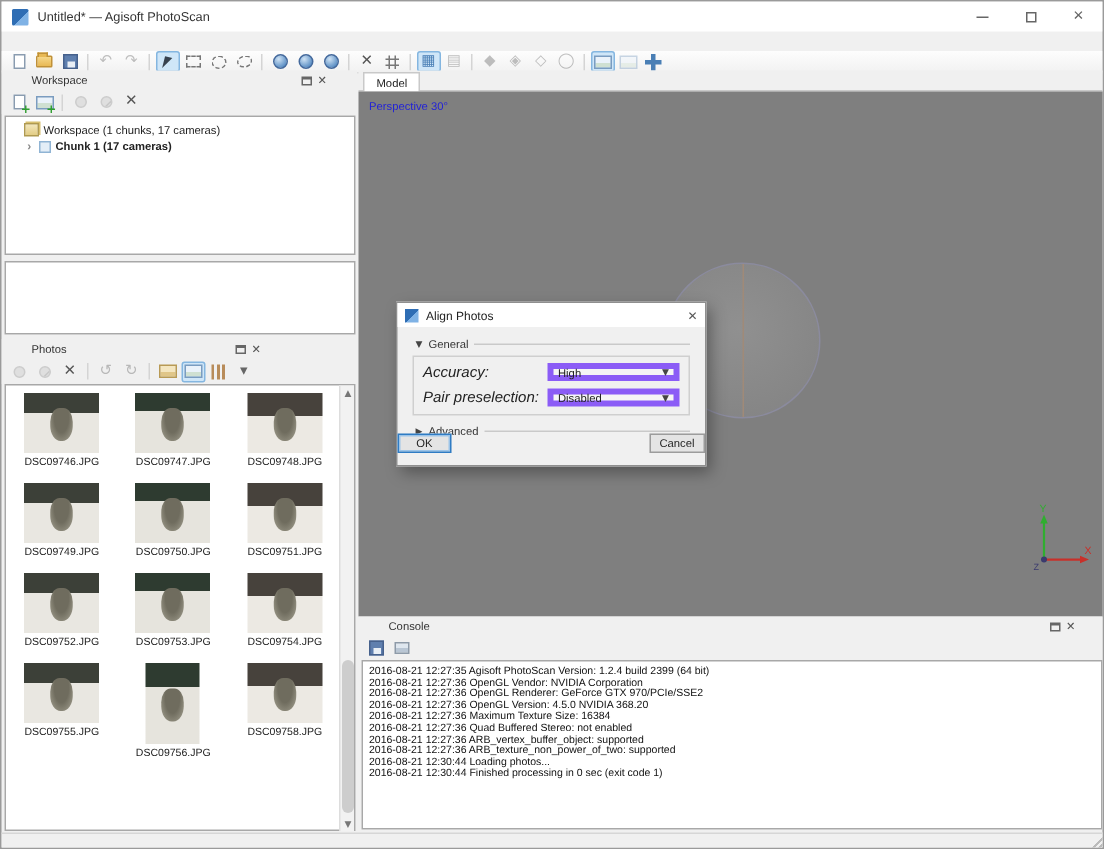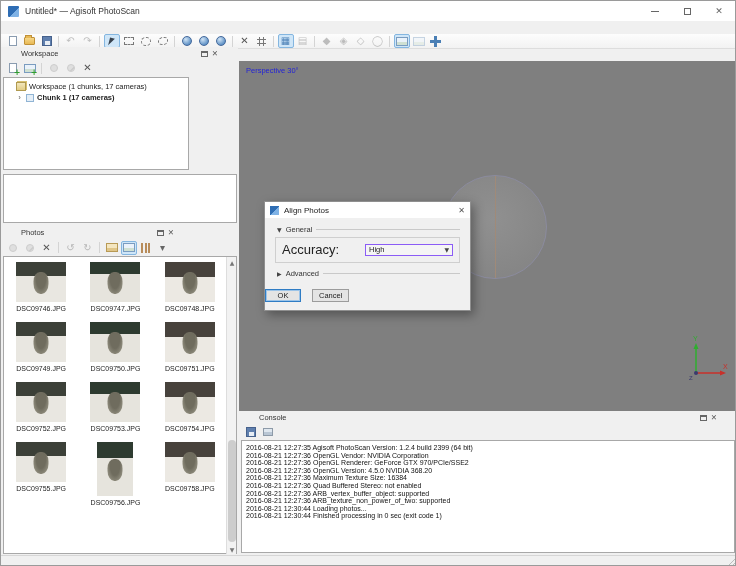--- a/index.html
+++ b/index.html
@@ -99,24 +99,24 @@
   .dialog{position:absolute;left:263px;top:200px;width:207px;height:110px;background:#f0f0f0;border:1px solid #8f8f8f;box-shadow:3px 4px 10px rgba(0,0,0,.35);}
   .dlg-titlebar{height:16px;background:#fff;display:flex;align-items:center;padding:0 5px;}
   .dlg-title{font-size:8px;margin-left:5px;color:#222;}
   .dlg-close{margin-left:auto;color:#555;font-size:8px;font-family:"DejaVu Sans",sans-serif;}
   .dlg-logo{width:9px;height:9px;background:linear-gradient(135deg,#2e6db4 55%,#7fb2e5 55%);}
   .sec-head{display:flex;align-items:center;gap:4px;margin:7px 10px 0 12px;font-size:7.5px;color:#333;}
   .sec-head .line{flex:1;height:1px;background:#c9c9c9;}
   .sec-head .tri{font-size:6px;color:#444;font-family:"DejaVu Sans",sans-serif;}
   .frame{margin:3px 10px 0 10px;border:1px solid #cfcfcf;padding:4px 6px 5px 6px;display:flex;flex-direction:column;gap:5px;}
   .frow{display:flex;align-items:center;}
-  .flabel{font-size:13px;color:#222;}
-  .combo{margin-left:auto;width:88px;height:12px;background:#f5f5f5;border:1px solid #8b5cf6;display:flex;align-items:center;padding:0 3px;font-size:7.5px;}
+  .flabel{font-size:10px;color:#222;font-style:italic;}
+  .combo{margin-left:auto;width:88px;height:12px;background:#f5f5f5;border:4px solid #8b5cf6;display:flex;align-items:center;padding:0 3px;font-size:7.5px;}
   .combo .caret{margin-left:auto;font-size:6px;color:#444;font-family:"DejaVu Sans",sans-serif;}
-  .dlg-buttons{position:absolute;left:0;bottom:8px;width:100%;display:flex;justify-content:flex-start;gap:11px;}
+  .dlg-buttons{position:absolute;left:0;bottom:8px;width:100%;display:flex;justify-content:space-between;gap:29px;}
   .btn{min-width:36px;height:13px;background:#e4e4e4;border:1px solid #9c9c9c;display:flex;align-items:center;justify-content:center;font-size:7.5px;color:#222;padding:0 6px;}
   .btn.default{border-color:#2f7cc4;box-shadow:0 0 0 1px #9cc4e8 inset;}
 </style>
 </head>
 <body>
 
 <div class="window">
 
   <div class="titlebar">
     <div class="app-logo"></div>
@@ -232,21 +232,21 @@
       <span class="ic disabled">
         <i class="g-circle"></i>
       </span>
       <span class="ic disabled">
         <i class="g-circleslash"></i>
       </span>
       <span class="ic">
         <i class="glyph" style="color: rgb(85, 85, 85);">✕</i>
       </span>
     </div>
-  <div class="boxed" style="left:2px;top:76px;width:186px;height:93px;">
+  <div class="boxed" style="left:2px;top:76px;width:234px;height:93px;">
     <div class="tree" id="workspace-tree">
         <div class="tree-row" style="padding-left: 0px;">
           <span class="exp"></span>
           <i class="g-stack"></i>
           <span>Workspace (1 chunks, 17 cameras)</span>
         </div>
         <div class="tree-row bold" style="padding-left: 10px;">
           <span class="exp">›</span>
           <i class="g-chunk"></i>
           <span>Chunk 1 (17 cameras)</span>
@@ -343,20 +343,25 @@
         <div class="thumb v2"></div>
         <div class="pname">DSC09758.JPG</div>
       </div>
     </div>
   <div class="scrollbar" style="right:auto;left:225px;">
     <div class="sb-arrow" style="top:0;">▲</div>
     <div class="sb-thumb" style="top:183px;height:102px;"></div>
     <div class="sb-arrow" style="bottom:0;">▼</div>
   </div>
 
+  <div class="tabbar">
+    <div class="tab">
+        <span>Model</span>
+      </div>
+  </div>
 
   <div class="viewport">
     <div class="overlay-label">Perspective 30°</div>
     <div class="trackball"></div>
     <svg class="axis" viewBox="0 0 50 50" width="50" height="50">
       <line x1="17" y1="40" x2="17" y2="14" stroke="#2fae2f" stroke-width="1.5"></line>
       <polygon points="17,10 14.5,16 19.5,16" fill="#2fae2f"></polygon>
       <line x1="17" y1="40" x2="43" y2="40" stroke="#c8302a" stroke-width="1.5"></line>
       <polygon points="47,40 41,37.5 41,42.5" fill="#c8302a"></polygon>
       <circle cx="17" cy="40" r="2" fill="#3a3a6e"></circle>
@@ -401,20 +406,27 @@
       <span class="line"></span>
     </div>
     <div class="frame">
       <div class="frow">
         <span class="flabel">Accuracy:</span>
         <span class="combo">
           <span>High</span>
           <span class="caret">▼</span>
         </span>
       </div>
+      <div class="frow">
+        <span class="flabel">Pair preselection:</span>
+        <span class="combo">
+          <span>Disabled</span>
+          <span class="caret">▼</span>
+        </span>
+      </div>
     </div>
     <div class="sec-head" style="margin-top:6px;">
       <span class="tri">▶</span>
       <span>Advanced</span>
       <span class="line"></span>
     </div>
     <div class="dlg-buttons">
       <div class="btn default">OK</div>
       <div class="btn">Cancel</div>
     </div>

